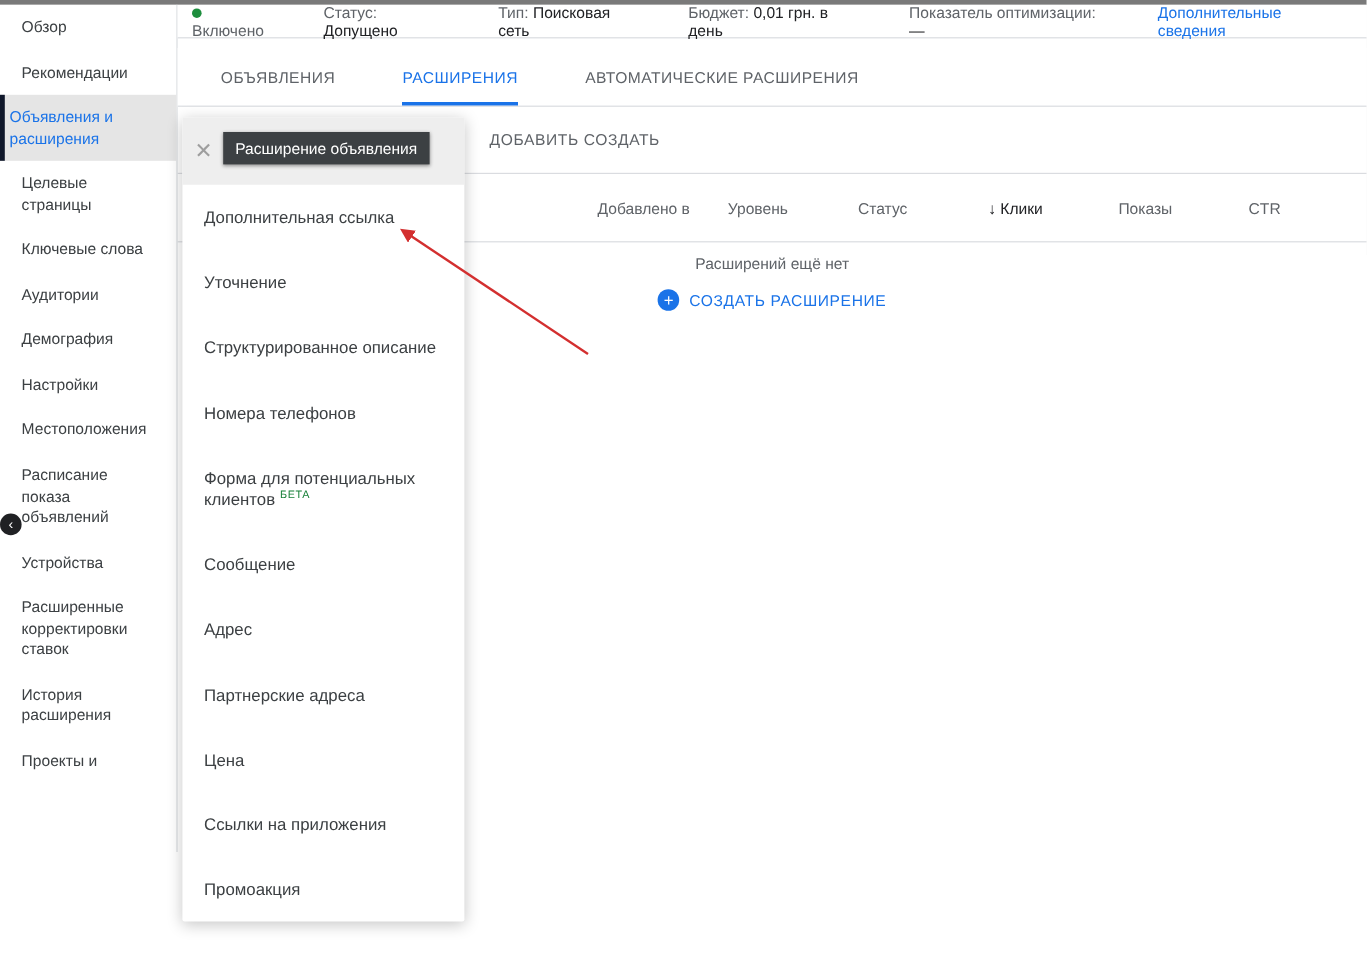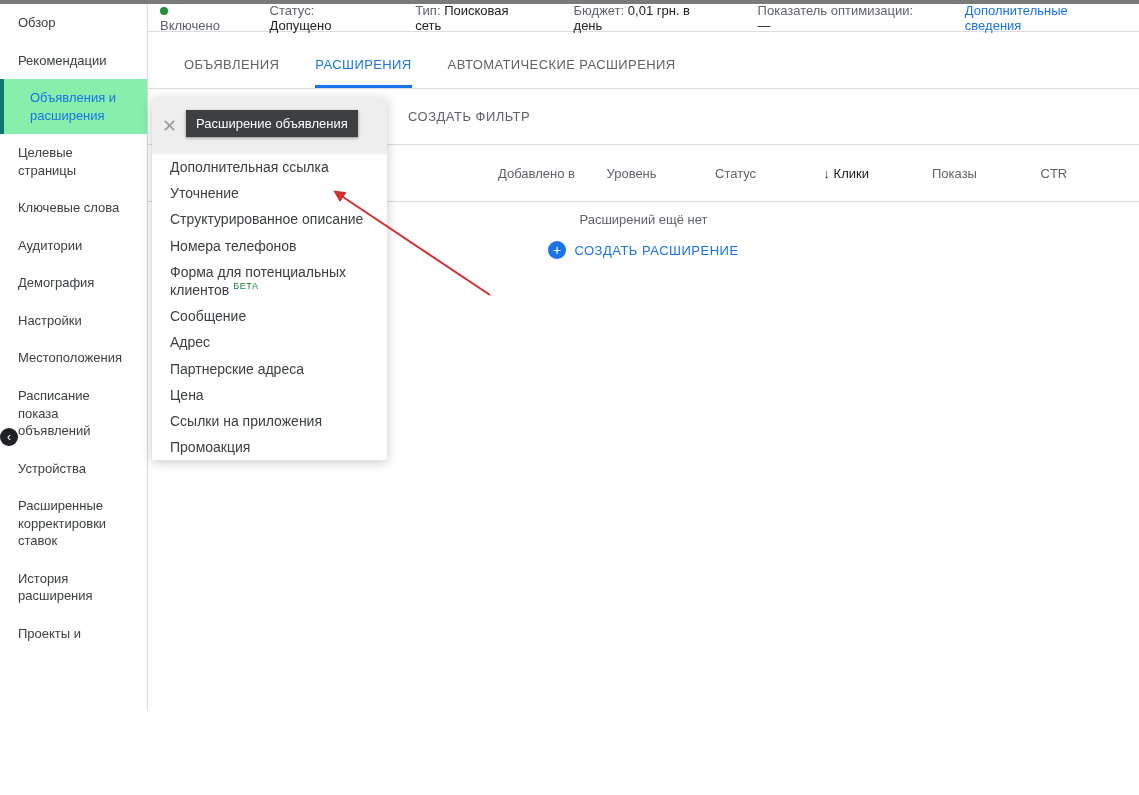--- a/index.html
+++ b/index.html
@@ -1,42 +1,42 @@
 <!DOCTYPE html>
 <html><head>
 <meta charset="utf-8">
 <style>
 html,body{margin:0;padding:0;font-family:Arial,Helvetica,sans-serif;background:#f5f5f5;color:#3c4043;font-size:14px}
 .viewport{width:1139px;height:795px;overflow:hidden;position:relative;background:#fff}
 .topgrey{height:4px;background:#7a7a7a}
 .left-nav{position:absolute;top:4px;left:0;width:148px;height:706px;background:#fff;border-right:1px solid #dadce0;box-sizing:border-box}
 .nav-item{padding:10px 18px;font-size:13px;color:#3c4043;cursor:pointer;line-height:1.35}
-.nav-item.active{color:#1a73e8;border-left:4px solid #0f766e;padding-left:26px;background:#86efac}
+.nav-item.active{color:#1a73e8;border-left:4px solid #0f172a;padding-left:4px;background:#e5e5e5}
 .collapse-knob{position:absolute;left:0;top:428px;width:18px;height:18px;background:#202124;border-radius:50%;color:#fff;display:flex;align-items:center;justify-content:center;font-size:12px;z-index:5}
 .statusbar{position:absolute;top:4px;left:148px;right:0;height:28px;padding:0 12px;box-sizing:border-box;display:flex;align-items:center;gap:36px;background:#fff;border-bottom:1px solid #dadce0;font-size:13px;color:#5f6368}
 .status-dot{width:8px;height:8px;border-radius:50%;background:#1e8e3e;display:inline-block;margin-right:6px}
 .status-seg .label{color:#5f6368}
 .status-seg .val{color:#202124}
 .link-more{color:#1a73e8;cursor:pointer;margin-left:auto}
-.tabstrip{position:absolute;top:40px;left:148px;right:0;height:48px;background:#fff;border-bottom:1px solid #dadce0;display:flex;align-items:center;gap:36px;padding-left:36px}
+.tabstrip{position:absolute;top:40px;left:148px;right:0;height:48px;background:#fff;border-bottom:1px solid #dadce0;display:flex;align-items:center;gap:56px;padding-left:36px}
 .tab{font-size:13px;letter-spacing:.4px;color:#5f6368;cursor:pointer;text-transform:uppercase;height:48px;display:flex;align-items:center}
 .tab.active{color:#1a73e8;box-shadow:inset 0 -3px 0 #1a73e8}
 .filter-row{position:absolute;top:88px;left:148px;right:0;height:56px;display:flex;align-items:center;padding-left:260px;font-size:13px;letter-spacing:.5px;color:#5f6368}
 .table-hdr{position:absolute;top:144px;left:148px;right:0;height:56px;border-top:1px solid #dadce0;border-bottom:1px solid #dadce0;display:flex;align-items:center;color:#5f6368;font-size:13px}
 .cell{flex:1;padding:0 10px}
 .cell.sorted{color:#202124}
 .empty-area{position:absolute;top:200px;left:148px;right:0;text-align:center;padding-top:12px}
 .empty-area .msg{font-size:13px;color:#5f6368;margin-bottom:14px}
 .create-link{color:#1a73e8;font-size:13px;letter-spacing:.5px;cursor:pointer;display:inline-flex;align-items:center;gap:8px}
 .plus-circ{width:18px;height:18px;border-radius:50%;background:#1a73e8;color:#fff;display:inline-flex;align-items:center;justify-content:center;font-size:14px}
 .dropdown-panel{position:absolute;left:152px;top:98px;width:235px;background:#fff;box-shadow:0 2px 12px rgba(0,0,0,.22);border-radius:2px;z-index:10}
 .dd-head{height:56px;background:#eeeeee;display:flex;align-items:center;padding:0 10px;border-radius:2px 2px 0 0}
 .dd-close{color:#9e9e9e;font-size:18px;cursor:pointer}
 .dd-tooltip{background:#3c4043;color:#fff;font-size:13px;border-radius:0;padding:6px 10px;position:absolute;left:34px;top:12px;box-shadow:0 1px 3px rgba(0,0,0,.4)}
-.dd-item{padding:4px 18px;font-size:14px;color:#3c4043;cursor:pointer;line-height:1.3}
+.dd-item{padding:18px 18px;font-size:14px;color:#3c4043;cursor:pointer;line-height:1.3}
 .dd-item sup{color:#188038;font-size:9px;letter-spacing:.5px;margin-left:4px}
 .red-arrow{position:absolute;top:185px;left:330px;pointer-events:none;z-index:11}
 </style>
 </head>
 <body>
 <div class="viewport">
 
 <div class="topgrey"></div>
 
 <div class="left-nav" id="left-nav">
@@ -66,21 +66,21 @@
   <span class="link-more">Дополнительные сведения</span>
 </div>
 
 <div class="tabstrip" id="tab-strip">
       <div class="tab">ОБЪЯВЛЕНИЯ</div>
       <div class="tab active">РАСШИРЕНИЯ</div>
       <div class="tab">АВТОМАТИЧЕСКИЕ РАСШИРЕНИЯ</div>
     </div>
 
 <div class="filter-row">
-  <span>СОЗДАТЬ ФИЛЬТР</span>
+  <span>ДОБАВИТЬ СОЗДАТЬ</span>
 </div>
 
 <div class="table-hdr" id="table-hdr">
       <div style="width: 340px;"></div>
       <div class="cell">Добавлено в</div>
       <div class="cell">Уровень</div>
       <div class="cell">Статус</div>
       <div class="cell sorted">↓ Клики</div>
       <div class="cell">Показы</div>
       <div class="cell">CTR</div>

